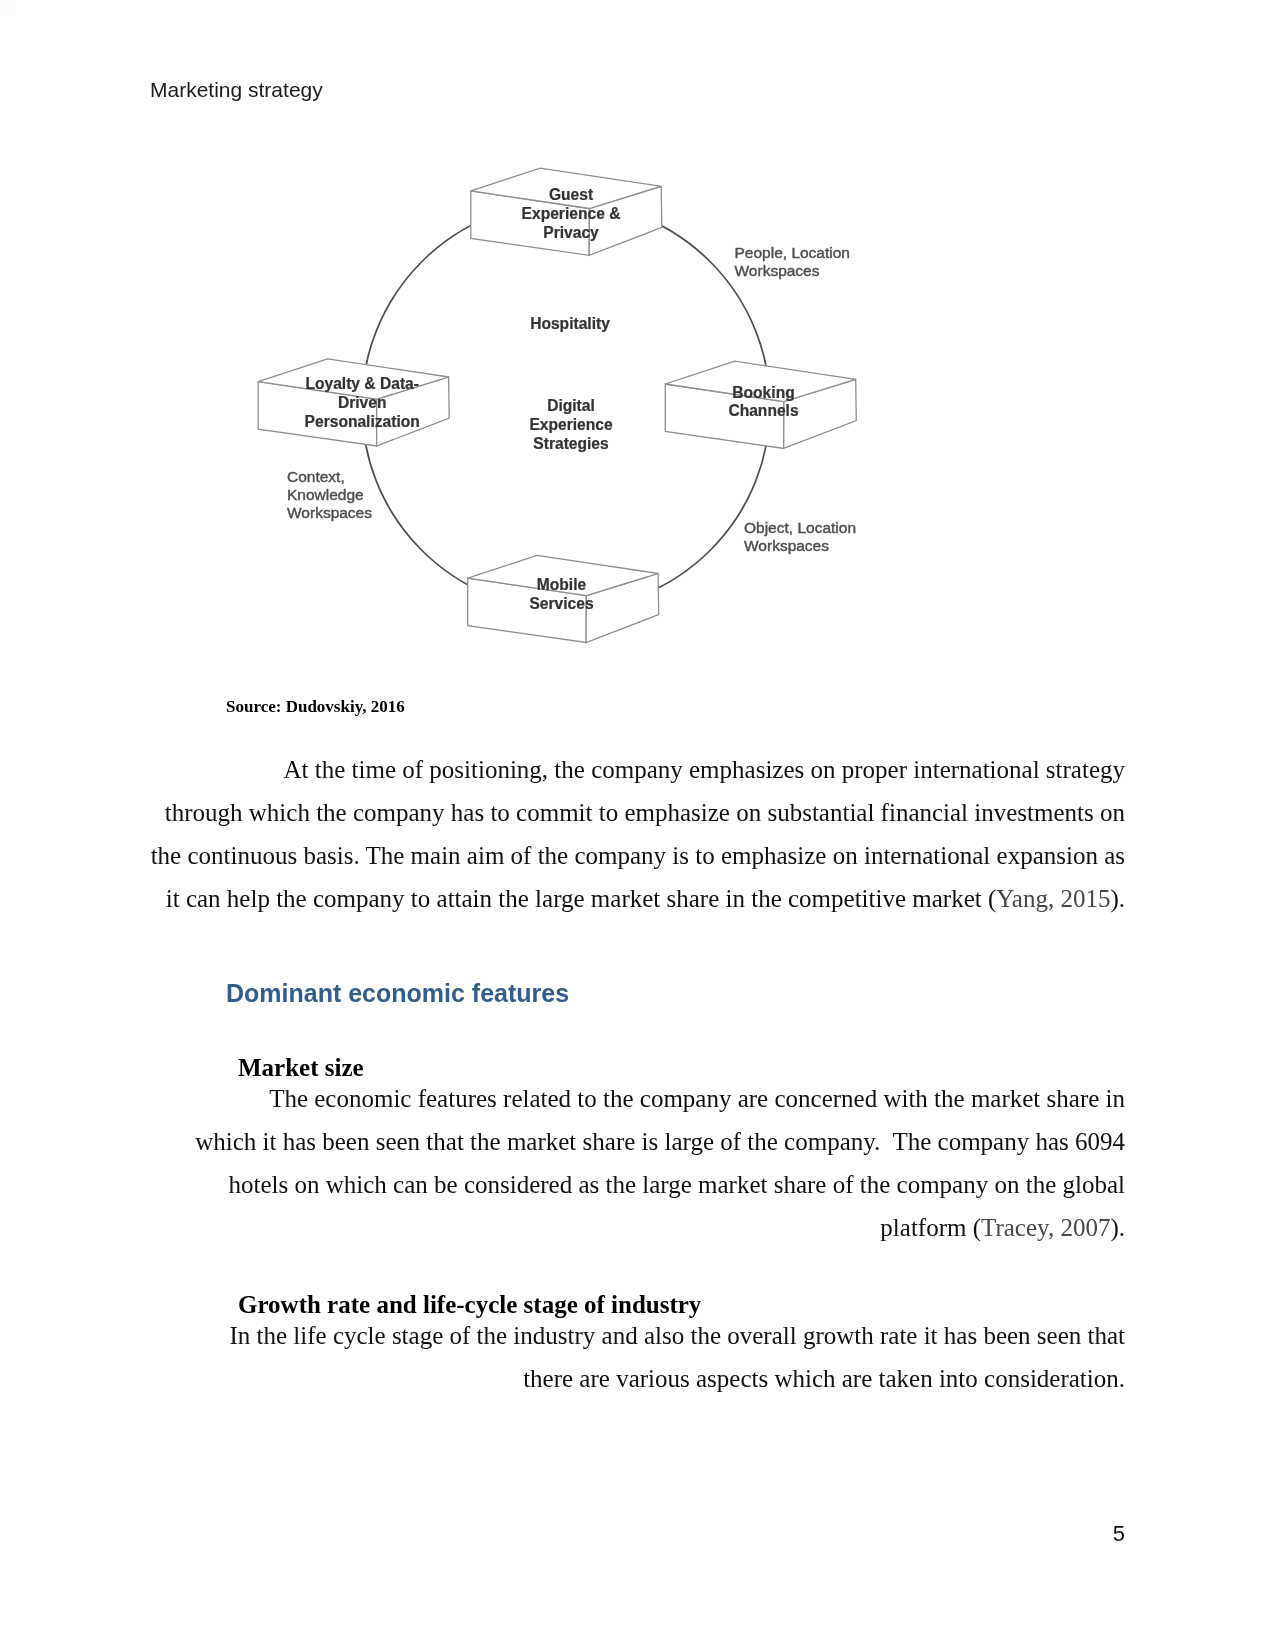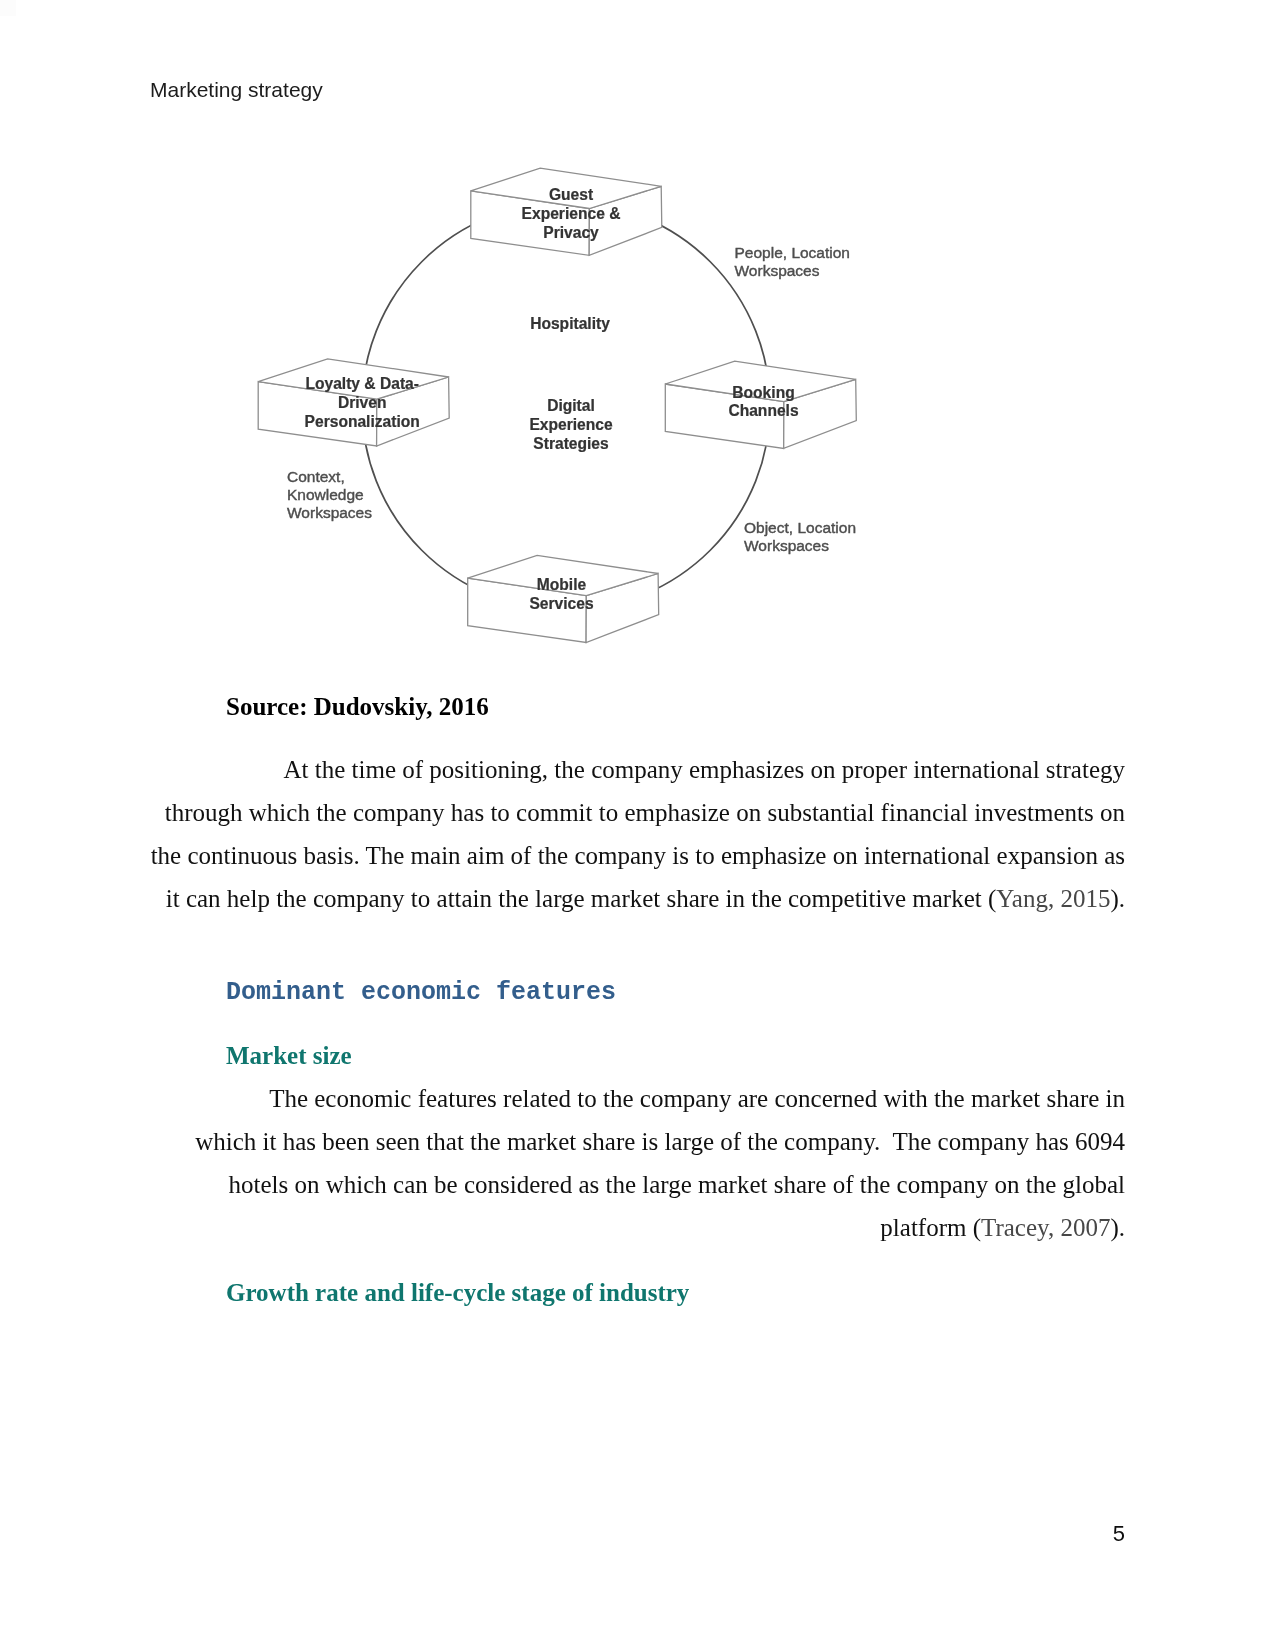--- a/index.html
+++ b/index.html
@@ -16,32 +16,32 @@
                  background:#fcfcfc; }
 
   .doc-header { position:absolute; left:150px; top:77px;
                 font-family:"Liberation Sans", sans-serif; font-size:21px;
                 line-height:26px; color:#1c1c1c; }
 
   .figure { position:absolute; left:0px; top:0px; width:1275px; height:700px;margin-left:12px; }
 
   .source-line { position:absolute; left:226px; top:692px; width:900px;
                  font-family:"Liberation Serif", serif; font-weight:bold;
-                 font-size:25px; line-height:30px; color:#000; }
+                 font-size:17px; line-height:30px; color:#000; }
 
   .para { position:absolute; left:150px; width:975px; margin:0; font-size:25px;
           line-height:43px; color:#111; text-align:right; text-indent:76px;
           white-space:pre-wrap; }
 
   .cite { color:#474747; }
 
   .h-main { position:absolute; left:226px; margin:0; font-size:25px; font-weight:bold;
-            line-height:30px; color:#335e8c; font-family:Liberation Mono, monospace; }
-  .h-sub  { position:absolute; left:226px; margin:0; font-size:25px; font-weight:bold;
-            line-height:30px; color:#0f766e; font-family:"Liberation Serif", serif; }
+            line-height:30px; color:#335e8c; font-family:Liberation Sans, sans-serif; }
+  .h-sub  { position:absolute; left:226px; margin:12px; font-size:25px; font-weight:bold;
+            line-height:30px; color:#000000; font-family:"Liberation Serif", serif; }
 
   .page-num { position:absolute; left:0px; top:1521px; width:1125px; text-align:right;
               font-family:"Liberation Sans", sans-serif; font-size:22px; line-height:26px; color:#0d0d0d; }
 
   svg text { font-family:"Liberation Sans", sans-serif; }
   .bx-face { fill:#ffffff; stroke:#8e8e8e; stroke-width:1.3; }
   .bx-label { font-weight:bold; font-size:15.6px; fill:#333333; text-anchor:middle;
               stroke:#333333; stroke-width:0.22; paint-order:stroke fill; }
   .ctr-label { font-weight:bold; font-size:15.6px; fill:#333333; text-anchor:middle;
                stroke:#333333; stroke-width:0.22; paint-order:stroke fill; }
@@ -118,15 +118,16 @@
 
   <p class="para" style="top:748px"><span>At the time of positioning, the company emphasizes on proper international strategy through which the company has to commit to emphasize on substantial financial investments on the continuous basis. The main aim of the company is to emphasize on international expansion as it can help the company to attain the large market share in the competitive market (</span><span class="cite">Yang, 2015</span><span>).</span></p>
 
   <h2 class="h-main" style="top:978px">Dominant economic features</h2>
   <h3 class="h-sub" style="top:1041px">Market size</h3>
 
   <p class="para" style="top:1077px"><span>The economic features related to the company are concerned with the market share in which it has been seen that the market share is large of the company.  The company has 6094 hotels on which can be considered as the large market share of the company on the global platform (</span><span class="cite">Tracey, 2007</span><span>).</span></p>
 
   <h3 class="h-sub" style="top:1278px">Growth rate and life-cycle stage of industry</h3>
 
+  <p class="para" style="top:1314px"><span>In the life cycle stage of the industry and also the overall growth rate it has been seen that there are various aspects which are taken into consideration.</span></p>
 
   <div class="page-num">5</div>
 </div>
 
 </body></html>

